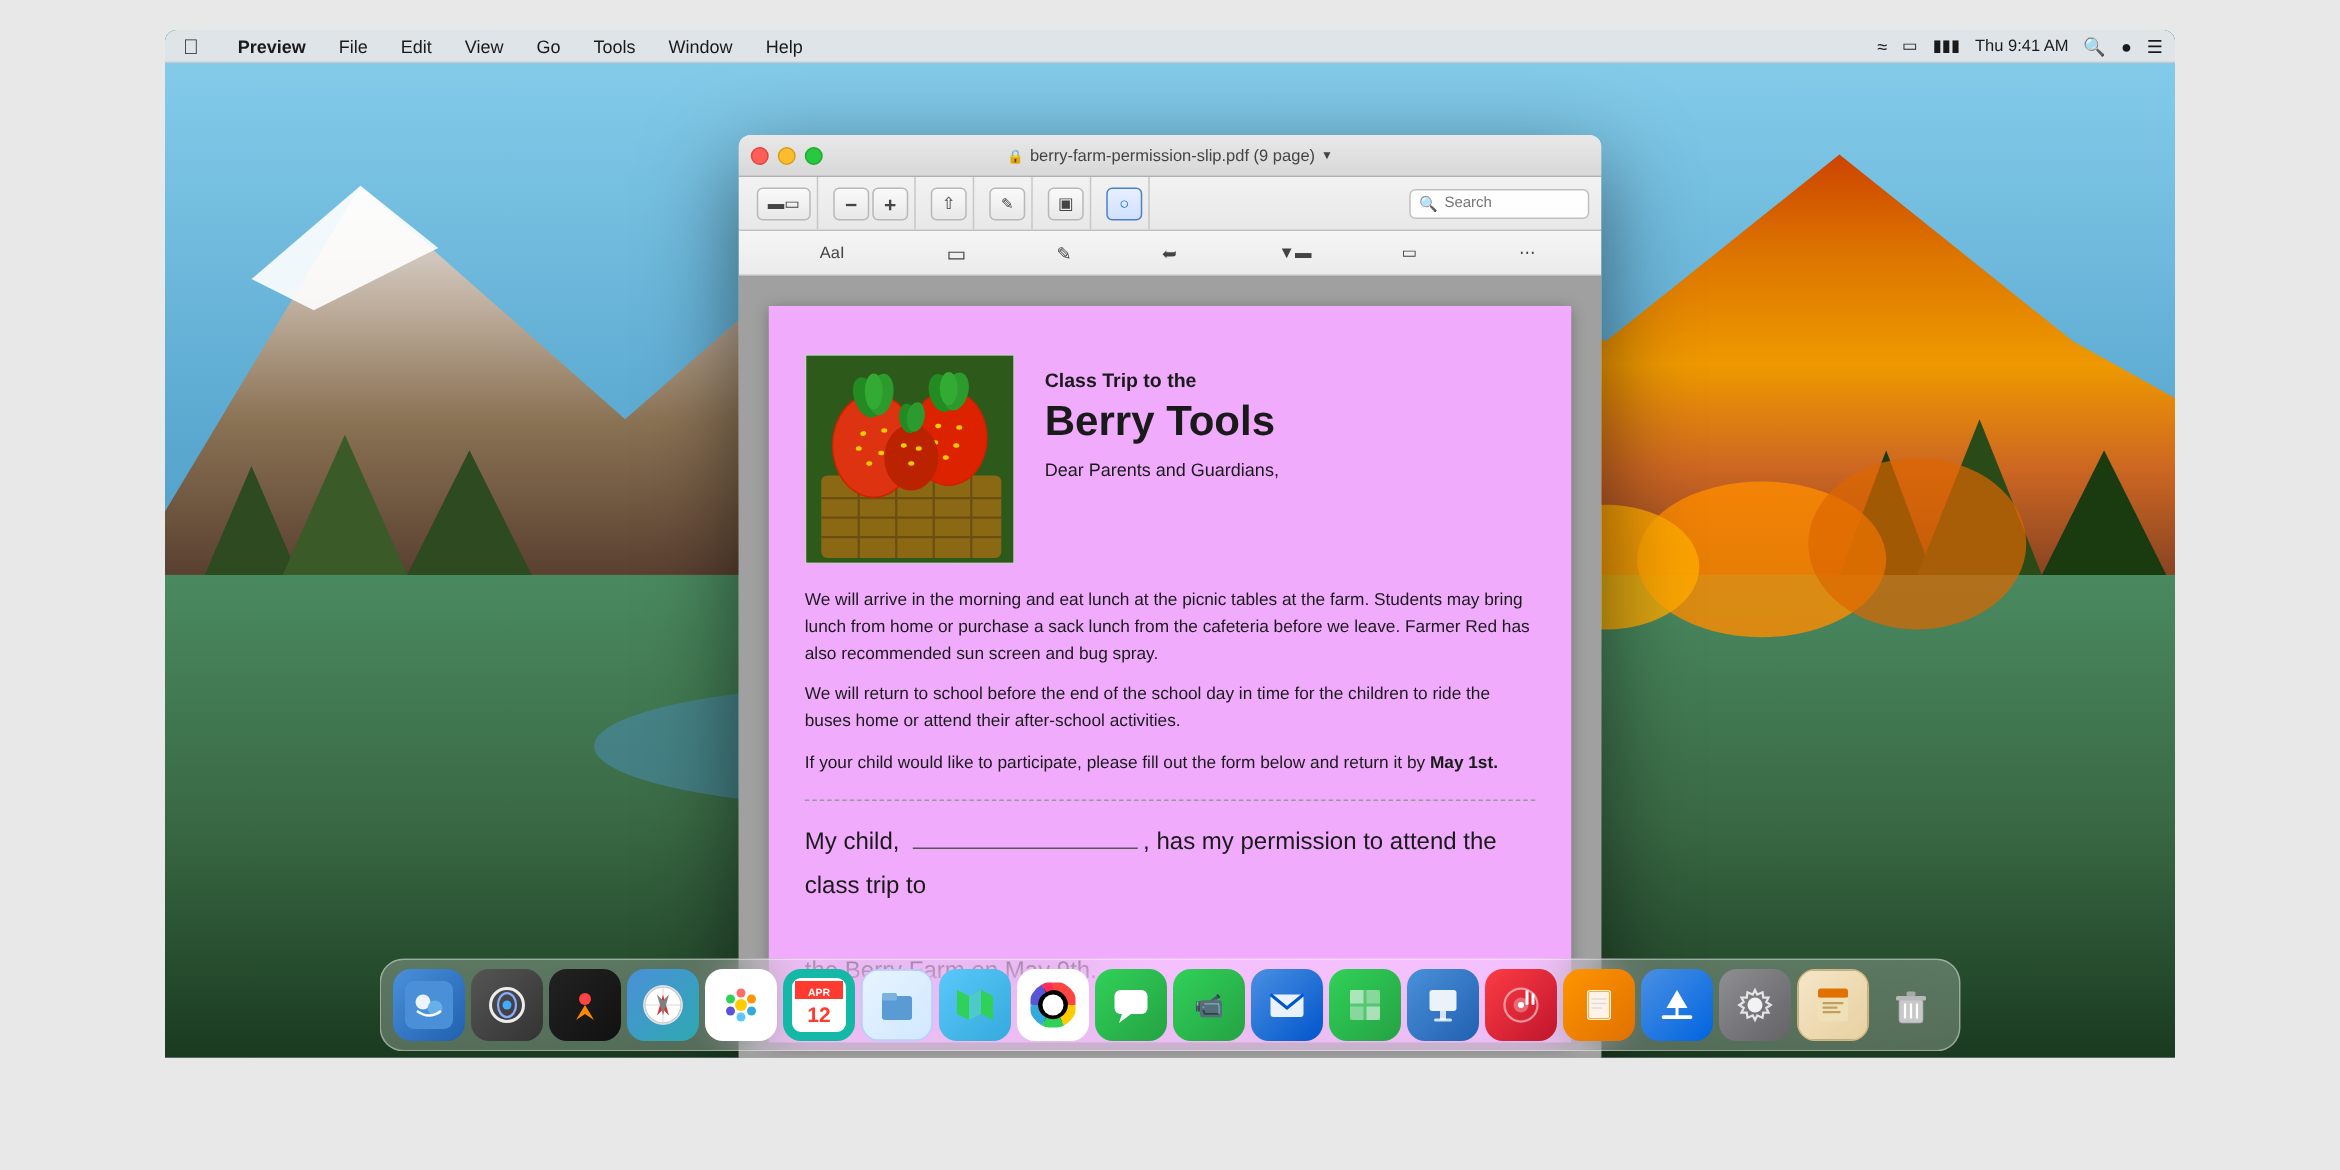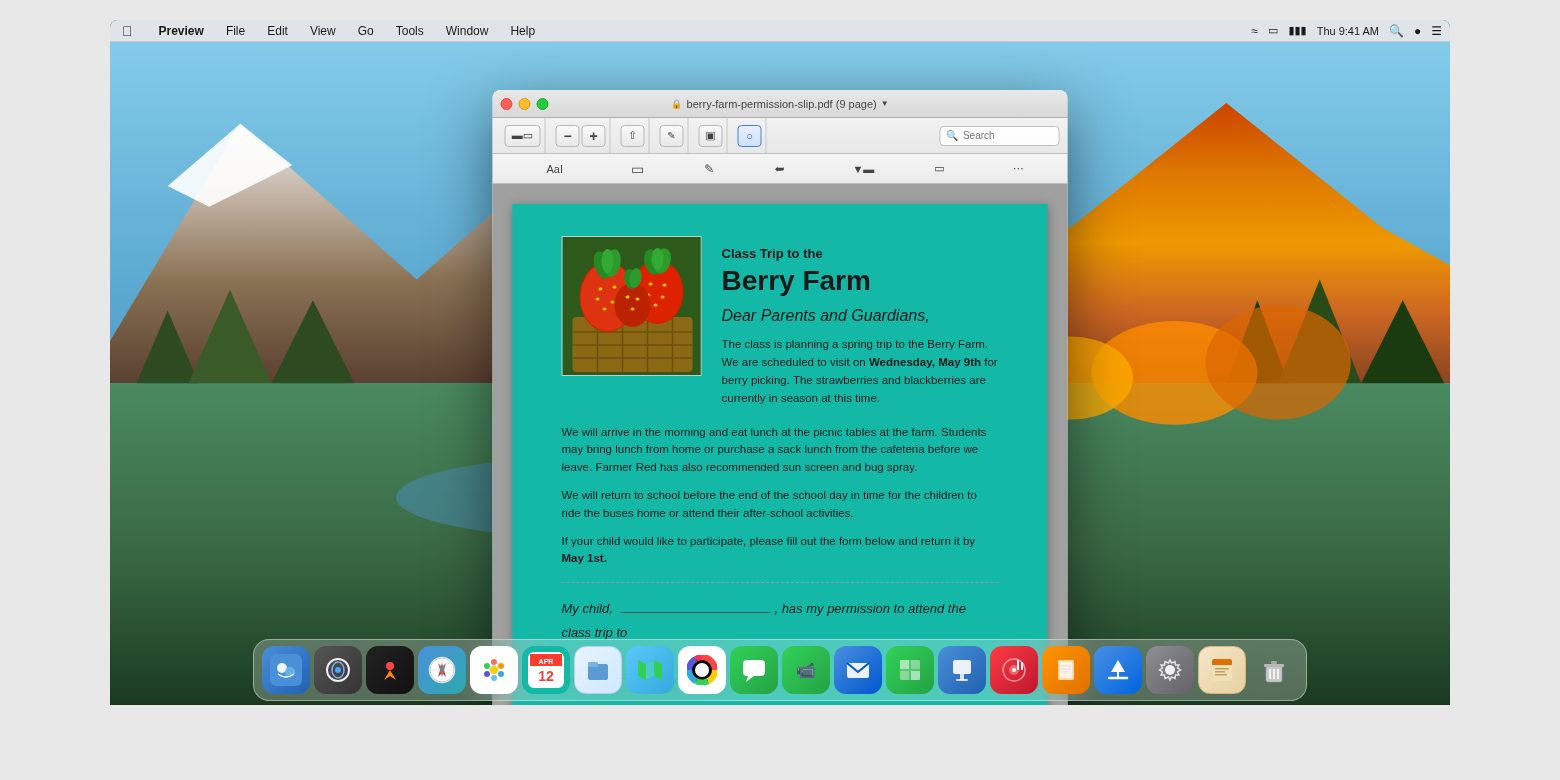--- a/index.html
+++ b/index.html
@@ -299,22 +299,22 @@
     }
 
     
     .pdf-content {
       background: #a0a0a0;
       padding: 20px;
       min-height: 440px;
     }
 
     .pdf-page {
-      background: #14b8a6;
-      padding: 32px 49px;
+      background: #f0abfc;
+      padding: 32px 24px;
       box-shadow: 0 2px 10px rgba(0,0,0,0.3);
       font-size: 12px;
       line-height: 1.5;
       color: #1a1a1a;
     }
 
     .pdf-header {
       display: flex;
       gap: 20px;
       margin-bottom: 16px;
@@ -344,23 +344,22 @@
 
     .trip-title {
       font-size: 28px;
       font-weight: 700;
       color: #1a1a1a;
       line-height: 1.1;
       margin-bottom: 8px;
     }
 
     .greeting {
-      font-size: 16px;
+      font-size: 12px;
       margin-bottom: 8px;
-      font-style: italic;
     }
 
     .body-text {
       font-size: 11.5px;
       line-height: 1.55;
       color: #1a1a1a;
     }
 
     .body-paragraph {
       margin-bottom: 10px;
@@ -368,24 +367,23 @@
       line-height: 1.55;
     }
 
     .dashed-line {
       border: none;
       border-top: 1.5px dashed #999;
       margin: 14px 0;
     }
 
     .permission-text {
-      font-size: 13px;
+      font-size: 16px;
       line-height: 1.8;
       color: #1a1a1a;
-      font-style: italic;
     }
 
     .permission-line {
       display: inline-block;
       width: 150px;
       border-bottom: 1px solid #555;
       margin: 0 4px;
     }
 
     
@@ -607,25 +605,22 @@
                 <ellipse cx="65" cy="60" rx="2" ry="1.5" fill="#ffcc00" transform="rotate(-10 65 60)"></ellipse>
                 <ellipse cx="75" cy="62" rx="2" ry="1.5" fill="#ffcc00"></ellipse>
                 <ellipse cx="70" cy="72" rx="2" ry="1.5" fill="#ffcc00"></ellipse>
                 <ellipse cx="68" cy="42" rx="6" ry="10" fill="#228b22" transform="rotate(-10 68 42)"></ellipse>
                 <ellipse cx="73" cy="41" rx="6" ry="10" fill="#2d9a2d" transform="rotate(10 73 41)"></ellipse>
               </svg>
             </div>
 
             <div class="header-text">
               <div class="trip-subtitle">Class Trip to the</div>
-              <div class="trip-title">Berry Farm</div>
+              <div class="trip-title">Berry Tools</div>
               <div class="greeting">Dear Parents and Guardians,</div>
-              <div class="body-text">
-                <span>The class is planning a spring trip to the Berry Farm. We are scheduled to visit on </span><strong>Wednesday, May 9th</strong><span> for berry picking. The strawberries and blackberries are currently in season at this time.</span>
-              </div>
             </div>
           </div>
 
           <div class="body-paragraph">We will arrive in the morning and eat lunch at the picnic tables at the farm. Students may bring lunch from home or purchase a sack lunch from the cafeteria before we leave. Farmer Red has also recommended sun screen and bug spray.</div>
 
           <div class="body-paragraph">We will return to school before the end of the school day in time for the children to ride the buses home or attend their after-school activities.</div>
 
           <div class="body-paragraph">
             <span>If your child would like to participate, please fill out the form below and return it by </span><strong>May 1st.</strong>
           </div>

